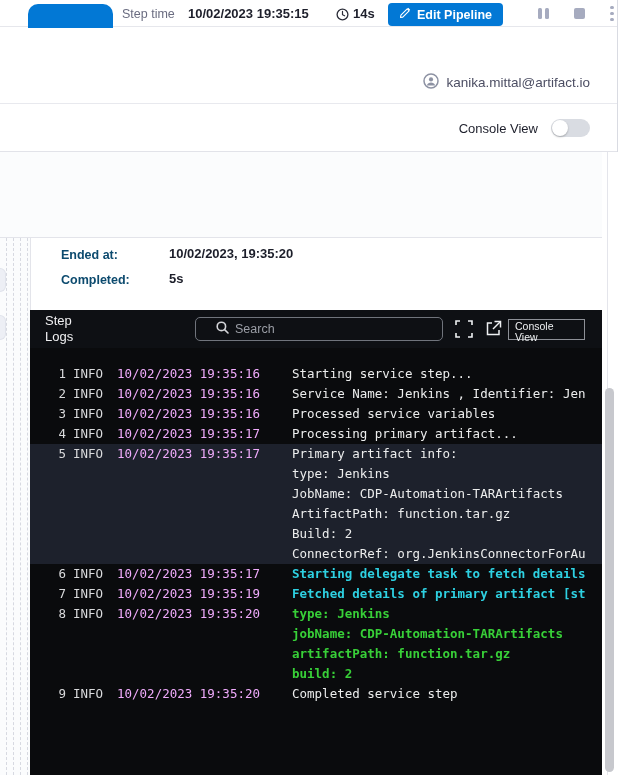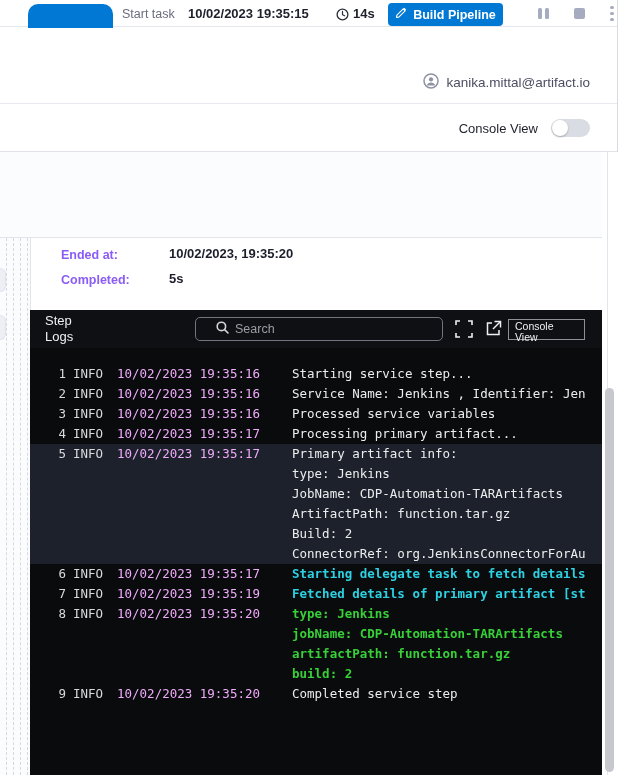--- a/index.html
+++ b/index.html
@@ -49,21 +49,21 @@
 
   .hdiv { position:absolute; left:0; top:237px; width:607px; height:1px; background:#e3e4ea; }
 
   
   .canvas-strip { position:absolute; left:0; top:238px; width:30px; height:537px; background:#fbfcfd; overflow:hidden; }
   .dash-line { position:absolute; top:0; width:0; height:100%; border-left:1px dashed #d7d9e1; }
   .node-frag { position:absolute; left:0; width:6px; background:#edeff5; border:1px solid #e0e3eb; border-left:none; border-radius:0 6px 6px 0; cursor:pointer; }
 
   
   .card { position:absolute; left:30px; top:238px; width:577px; height:537px; background:#fff; border-left:1px solid #e3e4ea; }
-  .meta-label { position:absolute; font-size:12.5px; font-weight:600; color:#8b5cf6; }
+  .meta-label { position:absolute; font-size:12.5px; font-weight:600; color:#0c4a6e; }
   .meta-value { position:absolute; font-size:13px; font-weight:bold; color:#1c1e2a; }
 
   
   .log-panel { position:absolute; left:30px; top:310px; width:572px; height:465px; background:#0a0b0d; }
   .log-head { position:absolute; left:0; top:0; width:572px; height:38px; background:#0e1014; }
   .log-title { position:absolute; left:15px; top:3px; width:52px; font-size:13px; line-height:16px; color:#f0f0f2; }
   .search-wrap { position:absolute; left:165px; top:7px; width:248px; height:24px; border:1px solid #70747c; border-radius:5px;
                  display:flex; align-items:center; padding:0 20px; gap:6px; background:transparent; }
   .search-wrap input { flex:1; background:transparent; border:none; outline:none; color:#e6e6e8; font-size:12.5px; font-family:inherit; }
   .search-wrap input::placeholder { color:#9b9ea6; }
@@ -88,36 +88,36 @@
 <div class="page">
 
   <div class="topbar">
     <div class="badge">
       <span class="dots">
           <i></i>
           <i></i>
         </span>
       <span>RUNNING</span>
     </div>
-    <span class="start-label">Start task</span>
+    <span class="start-label">Step time</span>
     <span class="start-value">10/02/2023 19:35:15</span>
     <span class="clock">
       <svg width="13" height="13" viewBox="0 0 13 13">
           <circle cx="6.5" cy="6.5" r="5.4" fill="none" stroke="#2b2d39" stroke-width="1.3"></circle>
           <path d="M6.5 3.4 V6.7 L8.6 7.8" fill="none" stroke="#2b2d39" stroke-width="1.2" stroke-linecap="round"></path>
         </svg>
     </span>
     <span class="elapsed">14s</span>
     <button class="edit-btn">
       <span>
         <svg width="12" height="12" viewBox="0 0 12 12">
             <path d="M1.5 10.5 l.4-2.3 6.3-6.3 1.9 1.9 -6.3 6.3 z M8.9 1.2 l1.9 1.9" fill="none" stroke="#fff" stroke-width="1.1" stroke-linejoin="round"></path>
           </svg>
       </span>
-      <span>Build Pipeline</span>
+      <span>Edit Pipeline</span>
     </button>
     <button class="icon-btn pause-ic">
         <i></i>
         <i></i>
       </button>
     <button class="icon-btn stop-ic">
         <i></i>
       </button>
     <button class="icon-btn kebab-ic">
         <i></i>

